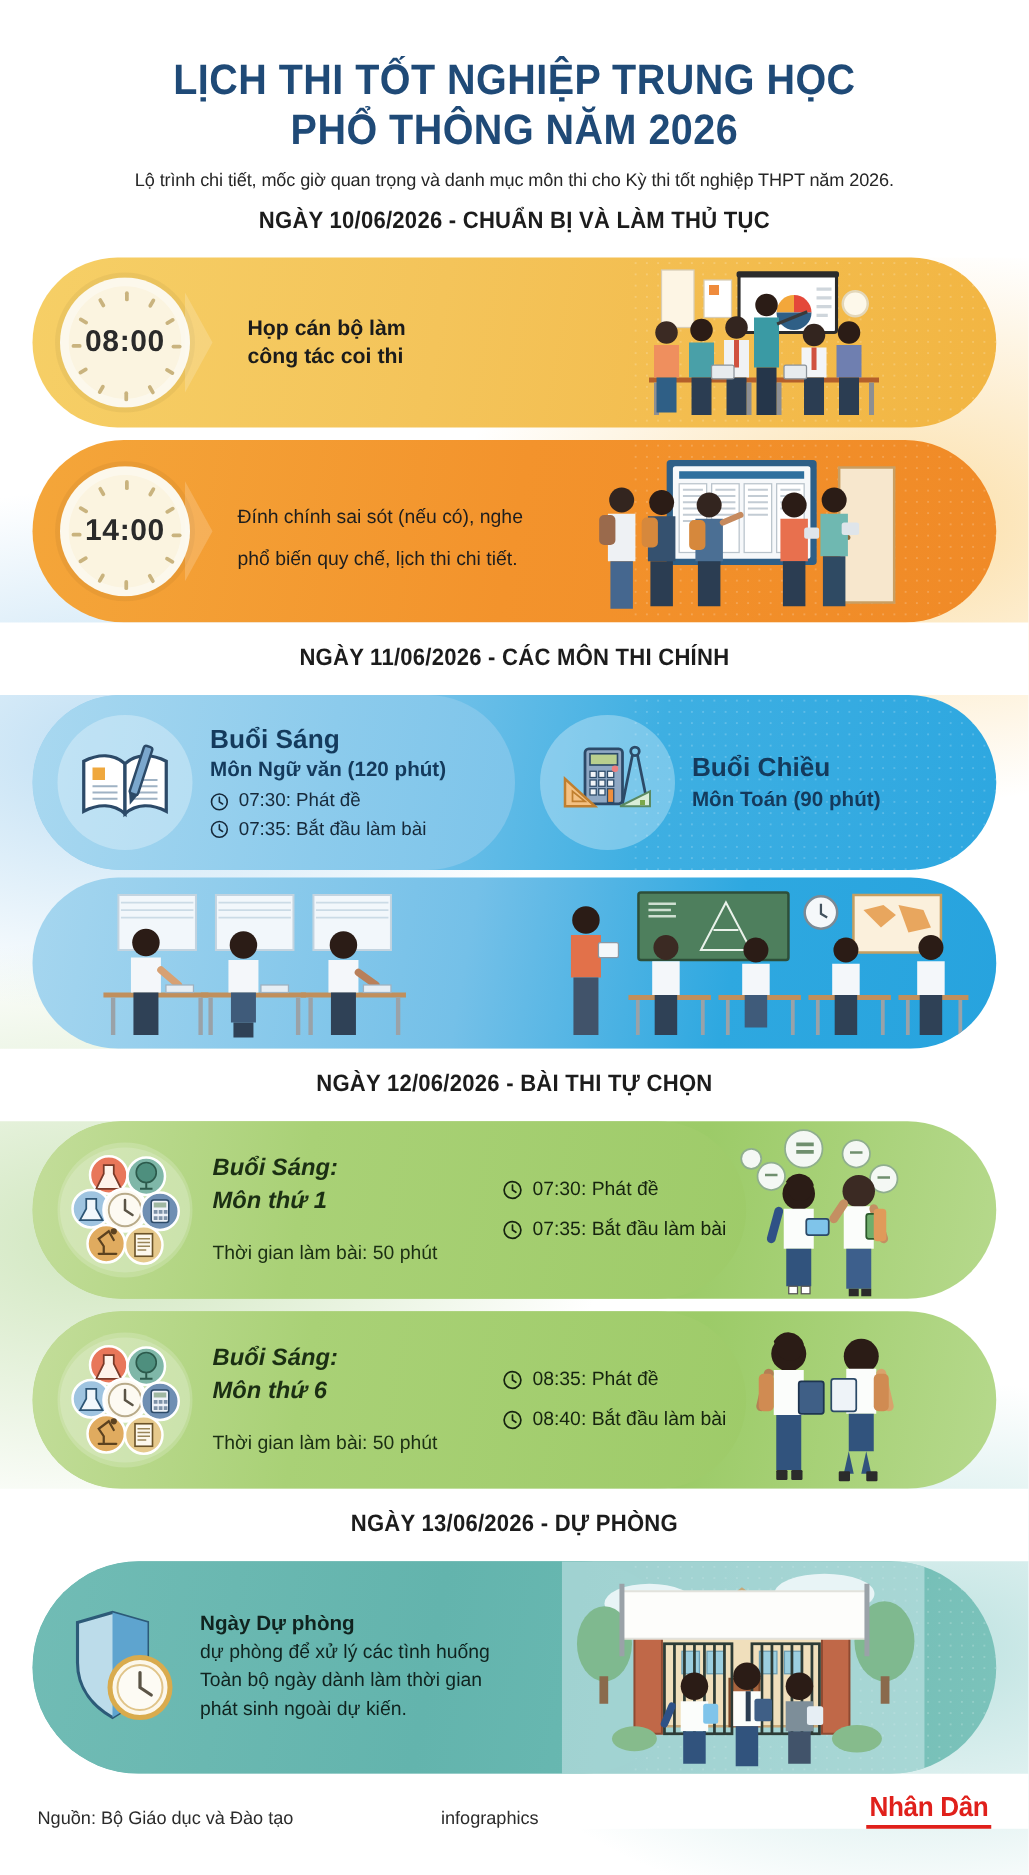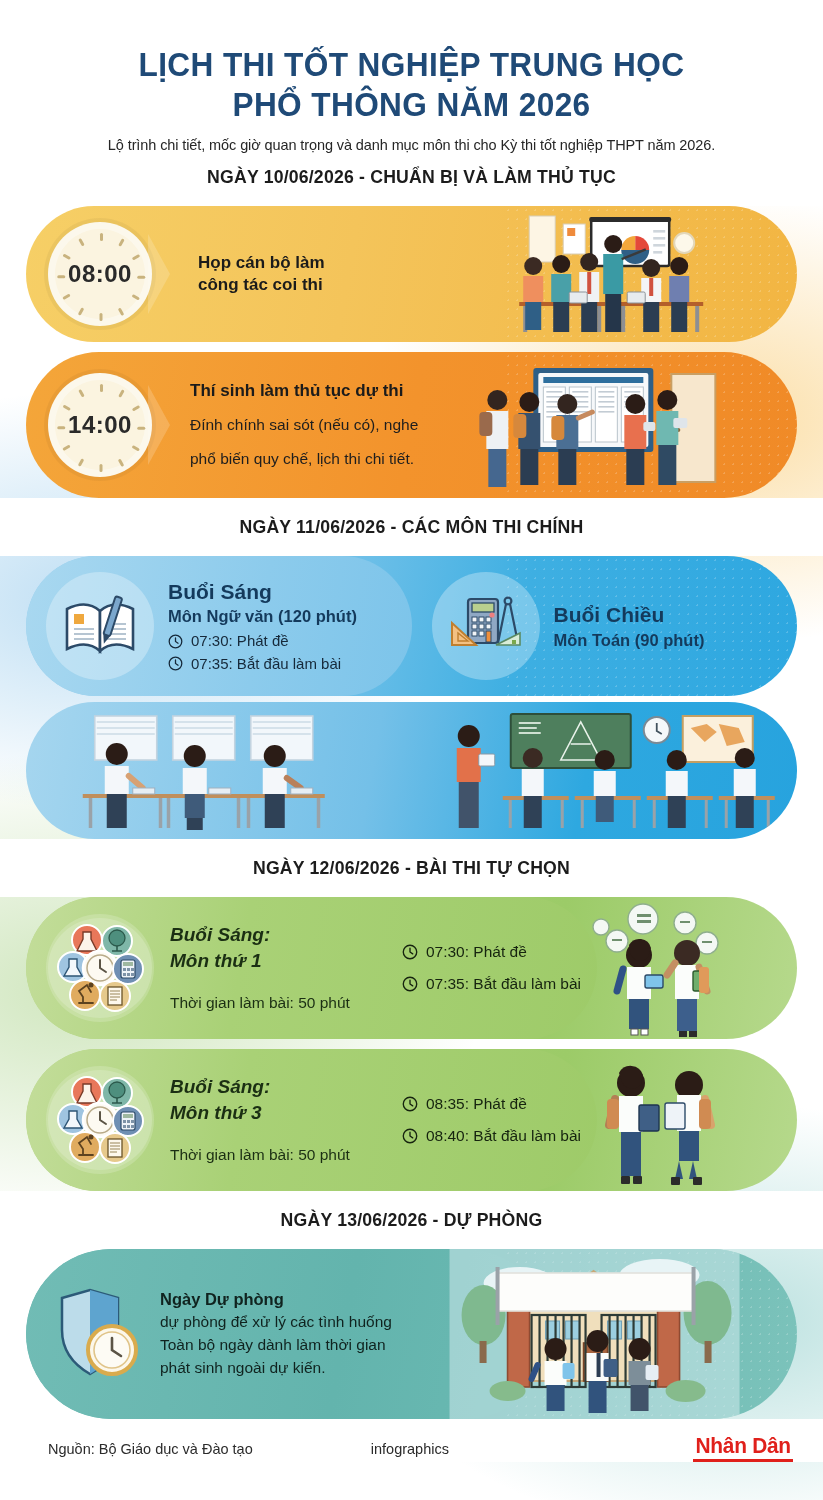--- a/index.html
+++ b/index.html
@@ -216,22 +216,22 @@
     z-index: 1;
   }
   .teal-txt { padding-left: 18px; position: relative; z-index: 2; max-width: 330px; }
   .teal-txt .h { font-weight: 800; font-size: 16.5px; color: #10231f; line-height: 1.4; }
   .teal-txt .p { font-size: 15.5px; color: #10231f; line-height: 1.48; }
 
   
   .footer {
     position: relative; z-index: 5;
     background: #fff;
-    display: flex; align-items: center;
-    padding: 16px 30px 0 48px;
+    display: flex; align-items: flex-end;
+    padding: 16px 30px 0 30px;
     margin: 0 -26px;
   }
   .footer .src  { font-size: 14.5px; color: #2b2b2b; flex: none; }
   .footer .mid  { font-size: 14.5px; color: #2b2b2b; margin-left: 118px; }
   .footer .logo { margin-left: auto; text-align: center; }
   .footer .logo .nd {
     color: #e0201b; font-weight: 900; font-size: 22px;
     letter-spacing: -.3px; line-height: 1; transform: scaleX(.95);
     display: inline-block;
   }
@@ -359,21 +359,20 @@
         <span class="t" style="transform:rotate(180deg)"></span>
           <span class="t" style="transform:rotate(210deg)"></span>
         <span class="t" style="transform:rotate(240deg)"></span>
           <span class="t" style="transform:rotate(270deg)"></span>
         <span class="t" style="transform:rotate(300deg)"></span>
           <span class="t" style="transform:rotate(330deg)"></span>
         <span class="clock-label">14:00</span>
       </div>
     </div>
     <div class="txt">
-      <div class="hd">Thí sinh làm thủ tục dự thi</div>
       <div class="sub">Đính chính sai sót (nếu có), nghe</div>
       <div class="sub">phổ biến quy chế, lịch thi chi tiết.</div>
     </div>
     <div class="illus">
       <svg class="svg-fill" viewBox="0 0 300 146" preserveAspectRatio="xMidYMid meet">
         <rect x="76" y="16" width="120" height="84" rx="3" fill="#2e5f87"></rect>
         <rect x="81" y="21" width="110" height="74" rx="2" fill="#f6f8fa"></rect>
         <rect x="86" y="25" width="100" height="6" fill="#2e6f9e"></rect>
         <g fill="#fff" stroke="#b9c3cb">
           <rect x="86" y="35" width="22" height="55"></rect>
@@ -804,21 +803,21 @@
             <circle cx="68" cy="81" r="15" fill="#e6c98c" stroke="#fff" stroke-width="2"></circle>
             <rect x="61" y="72" width="14" height="18" fill="#fdf8ec" stroke="#6b5328" stroke-width="1.3"></rect>
             <g stroke="#9a8558" stroke-width="1.1">
               <path d="M63 76h10M63 79h10M63 82h10M63 85h7"></path>
             </g>
           </g>
       </svg>
     </div>
     <div class="green-txt">
       <div class="g1">Buổi Sáng:</div>
-      <div class="g1">Môn thứ 3</div>
+      <div class="g1">Môn thứ 6</div>
       <div class="g2">Thời gian làm bài: 50 phút</div>
     </div>
     <div class="green-times">
       <div class="time-row">
         <svg class="ico-clock" width="16" height="16" viewBox="0 0 20 20">
             <circle cx="10" cy="10" r="8.4" fill="none" stroke="#16240f" stroke-width="1.7"></circle>
             <path d="M10 5.2V10l3.4 2.3" stroke="#16240f" stroke-width="1.7" fill="none" stroke-linecap="round"></path>
           </svg>
         <span>08:35: Phát đề</span>
       </div>

